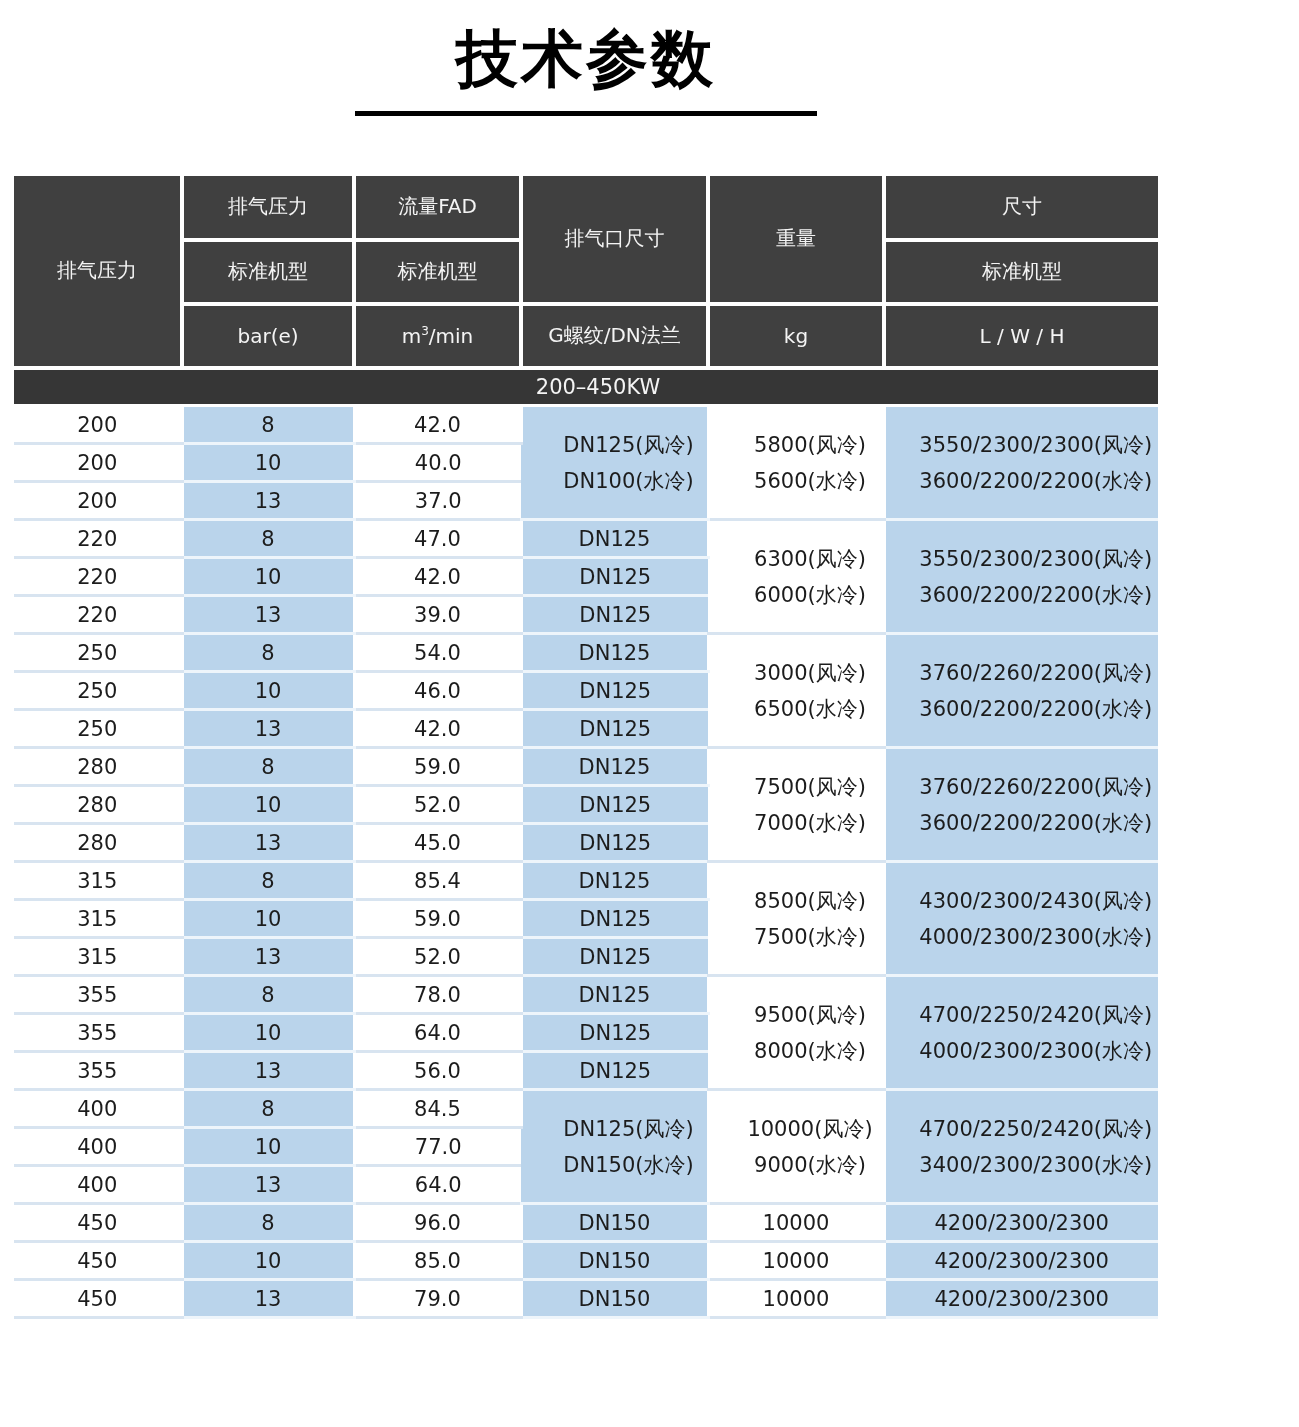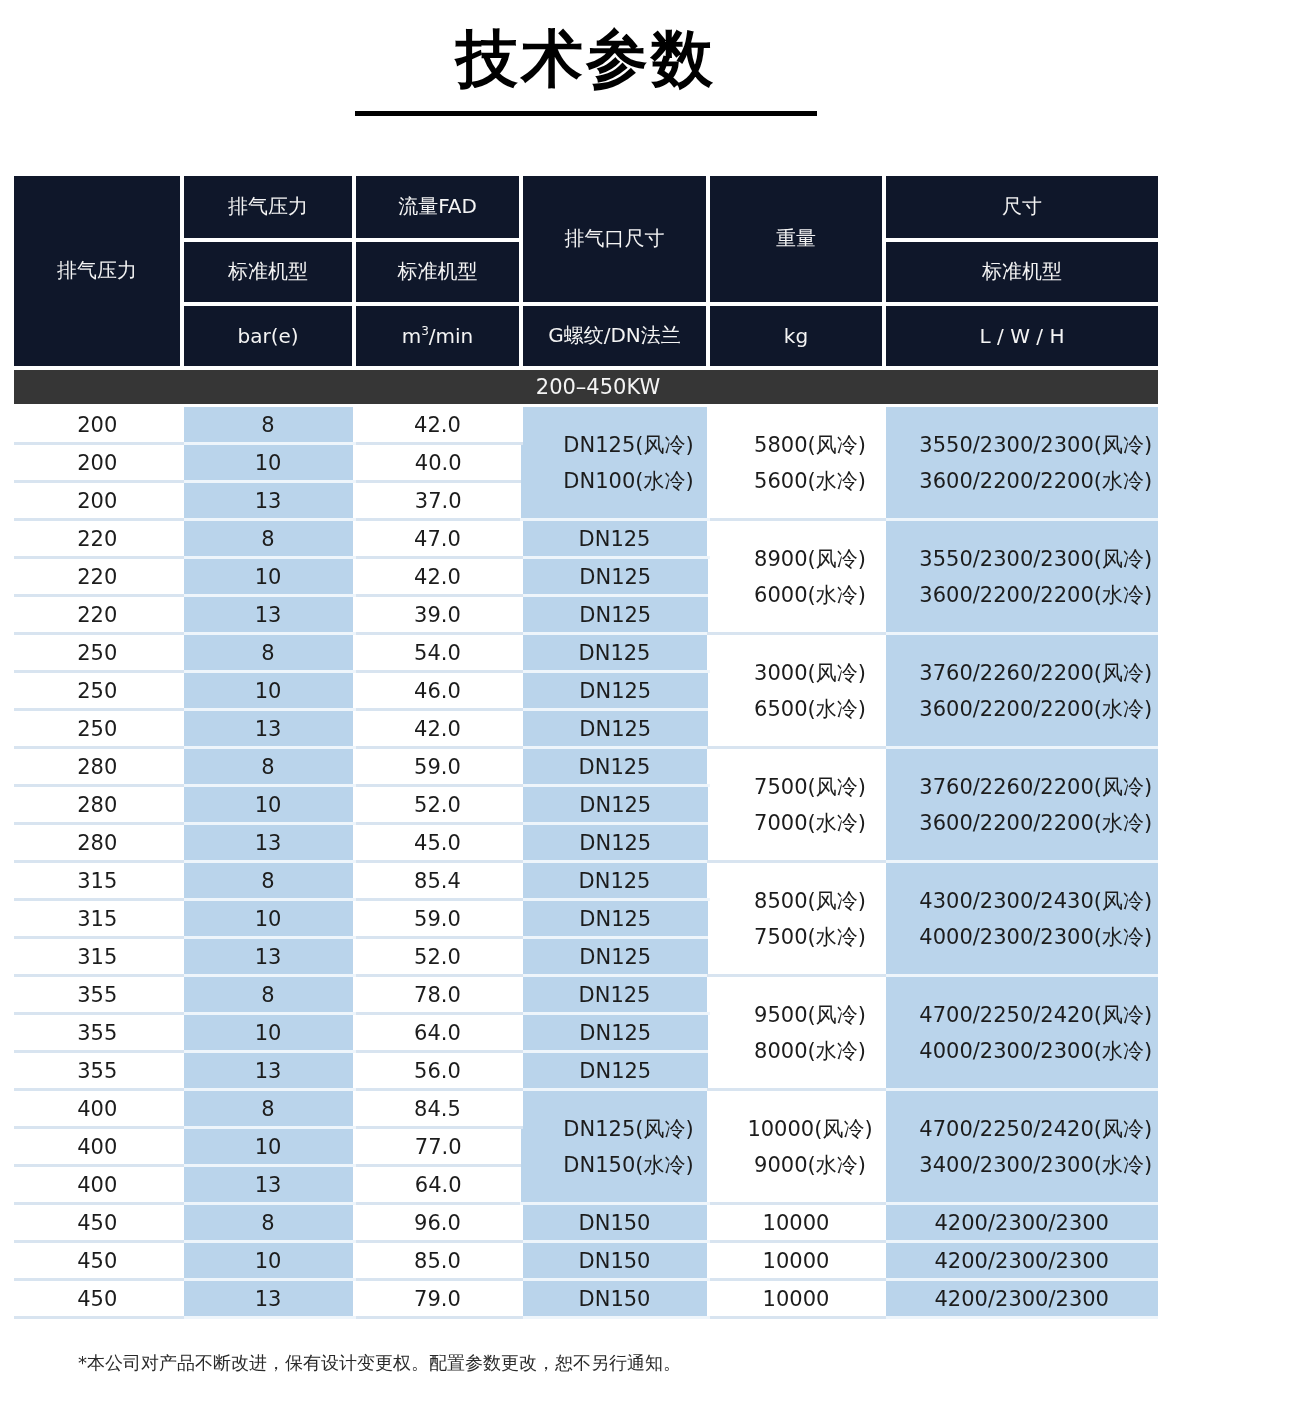--- a/index.html
+++ b/index.html
@@ -29,21 +29,21 @@
   }
 
   
   table.spec-table {
     width: 1144px;
     margin: 60px auto 0 auto;
     border-collapse: collapse;
     table-layout: fixed;
   }
   .spec-table th {
-    background: #0f172a;
+    background: #404040;
     color: #f4f4f4;
     font-weight: 400;
     font-size: 20px;
     text-align: center;
     vertical-align: middle;
     height: 64px;
     border-right: 4px solid #ffffff;
     border-bottom: 4px solid #ffffff;
   }
   .spec-table thead tr th:last-child { border-right: none; margin-top: 11px; }
@@ -149,21 +149,21 @@
           <td class="c-w">200</td>
           <td class="c-b">13</td>
           <td class="c-w">37.0</td>
         </tr>
         <tr>
           <td class="c-w">220</td>
           <td class="c-b">8</td>
           <td class="c-w">47.0</td>
           <td class="c-b">DN125</td>
           <td class="c-w merged" rowspan="3">
-            <div class="line">8900(风冷)</div>
+            <div class="line">6300(风冷)</div>
             <div class="line">6000(水冷)</div>
           </td>
           <td class="c-b merged" rowspan="3">
             <div class="line">3550/2300/2300(风冷)</div>
             <div class="line">3600/2200/2200(水冷)</div>
           </td>
         </tr>
         <tr>
           <td class="c-w">220</td>
           <td class="c-b">10</td>
@@ -327,15 +327,14 @@
           <td class="c-w">450</td>
           <td class="c-b">13</td>
           <td class="c-w">79.0</td>
           <td class="c-b">DN150</td>
           <td class="c-w">10000</td>
           <td class="c-b">4200/2300/2300</td>
         </tr>
       </tbody>
   </table>
 
-  <p class="footnote">*本公司对产品不断改进，保有设计变更权。配置参数更改，恕不另行通知。</p>
 
 </div>
 
 </body></html>

